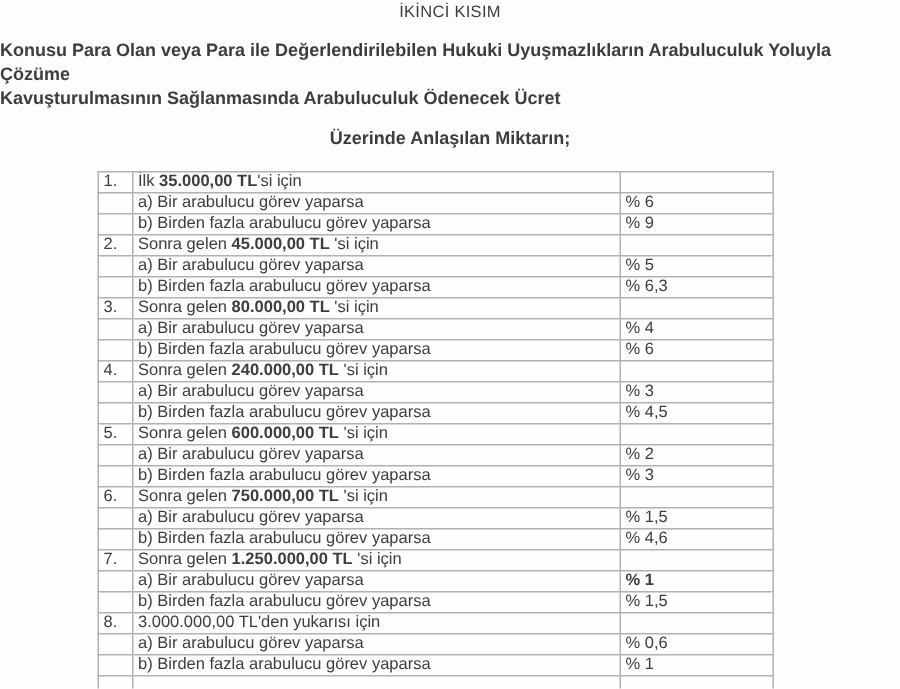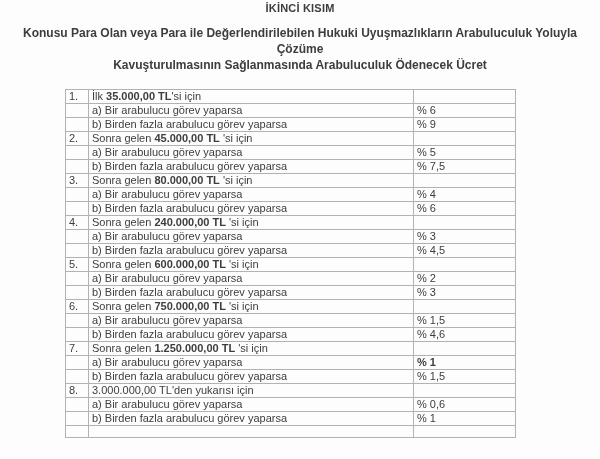--- a/index.html
+++ b/index.html
@@ -10,26 +10,25 @@
     color: #3d3d3d;
     overflow: hidden;
   }
   .doc { width: 600px; height: 459px; }
 
   .title {
     margin-top: 2px;
     text-align: center;
     font-size: 11px;
     line-height: 12px;
-    font-weight: bold;
+    font-weight: normal;
     letter-spacing: 0.2px;
   }
   .subtitle {
     margin-top: 11px;
-    text-align: center;
     font-size: 12px;
     line-height: 16px;
     font-weight: bold;
   }
   .subheading {
     margin-top: 13px;
     text-align: center;
     font-size: 12px;
     line-height: 12px;
     font-weight: bold;
@@ -61,20 +60,21 @@
 </style>
 </head>
 <body>
 
 <div class="doc">
 
   <div class="title">İKİNCİ KISIM</div>
 
   <div class="subtitle"><span>Konusu Para Olan veya Para ile Değerlendirilebilen Hukuki Uyuşmazlıkların  Arabuluculuk Yoluyla Çözüme</span><br><span>Kavuşturulmasının Sağlanmasında Arabuluculuk Ödenecek Ücret</span></div>
 
+  <div class="subheading">Üzerinde Anlaşılan Miktarın;</div>
 
   <table class="fee-table">
     <colgroup>
         <col style="width:23px">
         <col style="width:325px">
         <col style="width:102px">
       </colgroup>
     <tbody>
 
       <tr>
@@ -99,21 +99,21 @@
         <td class="rate"></td>
       </tr>
       <tr>
         <td class="num"></td>
         <td class="desc">a) Bir arabulucu görev yaparsa</td>
         <td class="rate">% 5</td>
       </tr>
       <tr>
         <td class="num"></td>
         <td class="desc">b) Birden fazla arabulucu görev yaparsa</td>
-        <td class="rate">% 7,5</td>
+        <td class="rate">% 6,3</td>
       </tr>
 
       <tr>
         <td class="num">3.</td>
         <td class="desc"><span>Sonra gelen </span><span class="amount">80.000,00 TL</span><span> 'si için</span></td>
         <td class="rate"></td>
       </tr>
       <tr>
         <td class="num"></td>
         <td class="desc">a) Bir arabulucu görev yaparsa</td>

